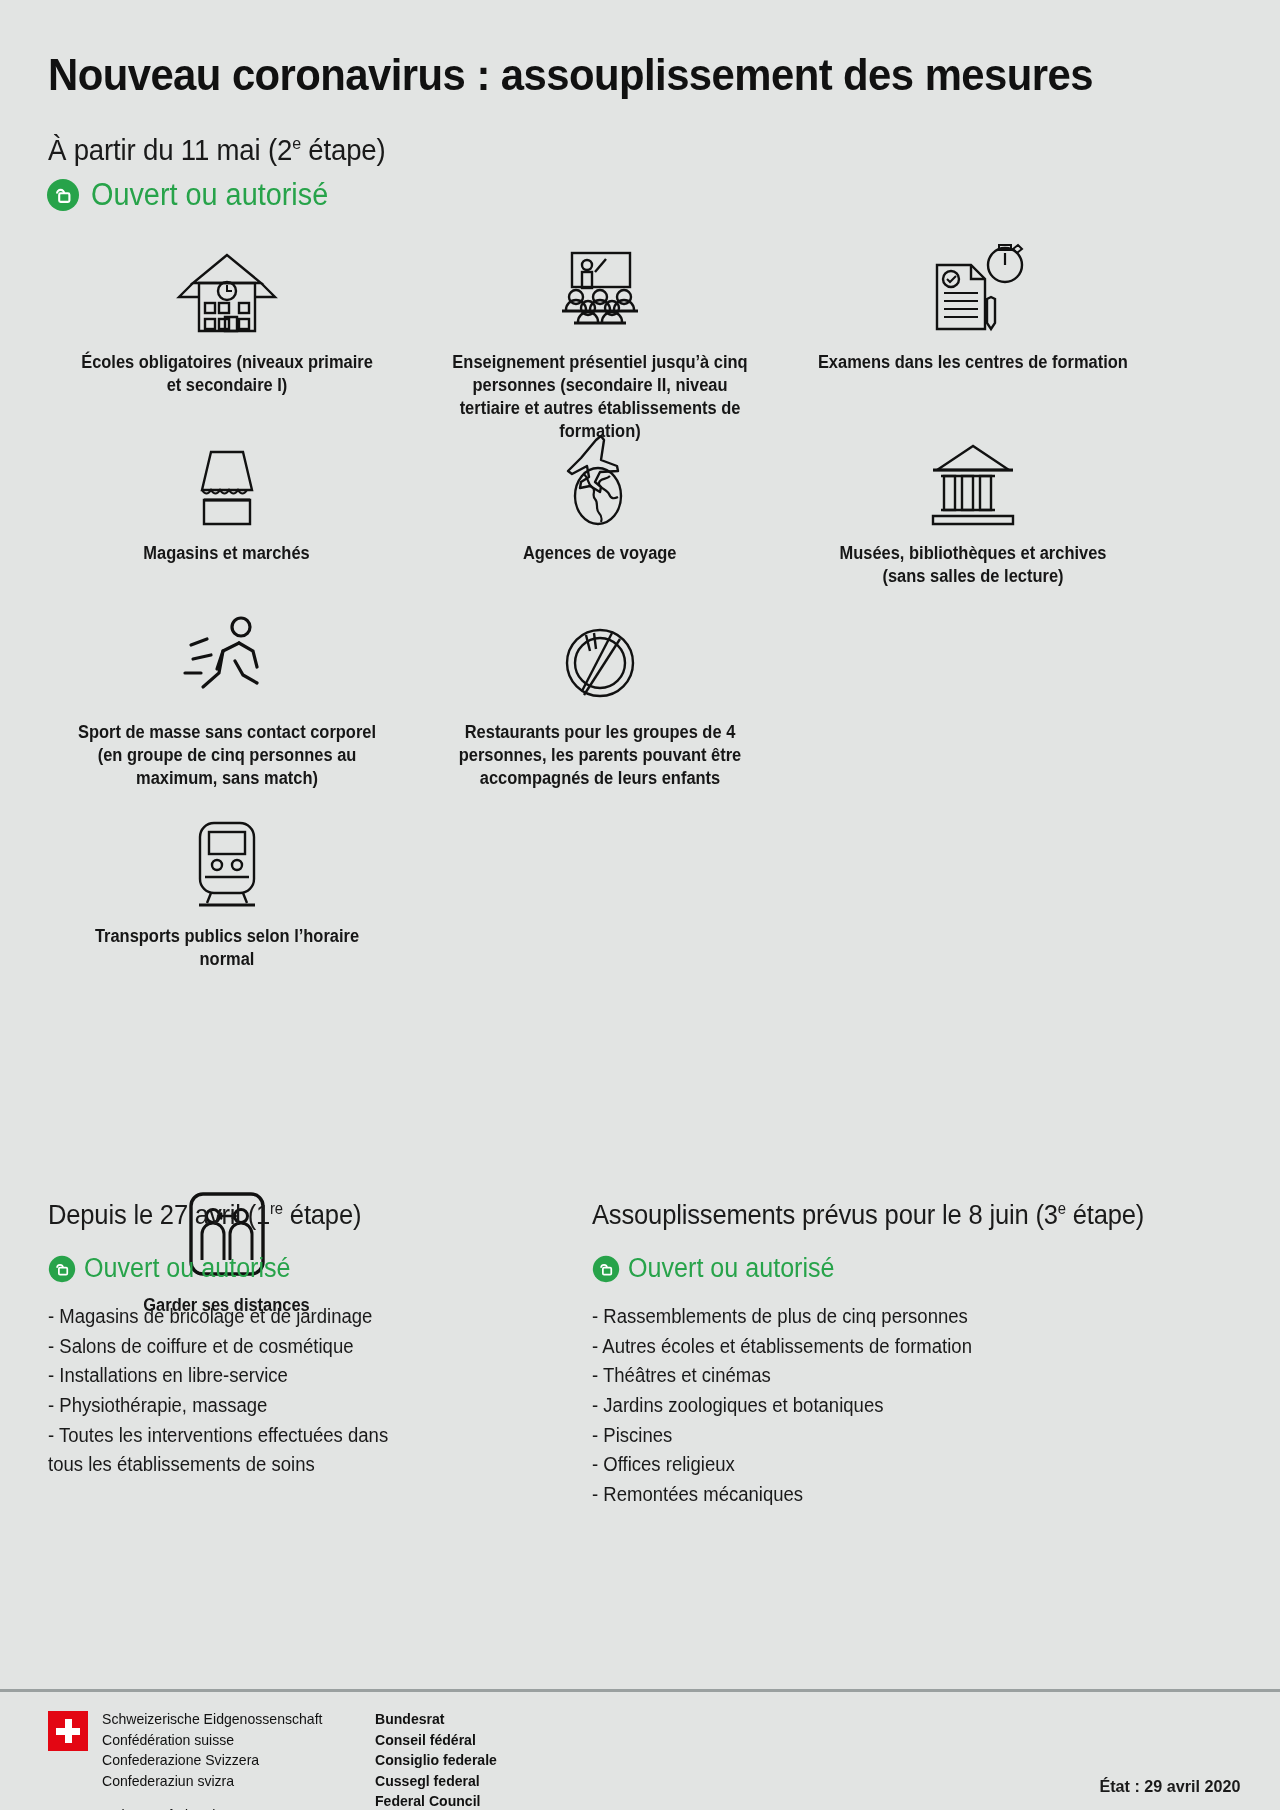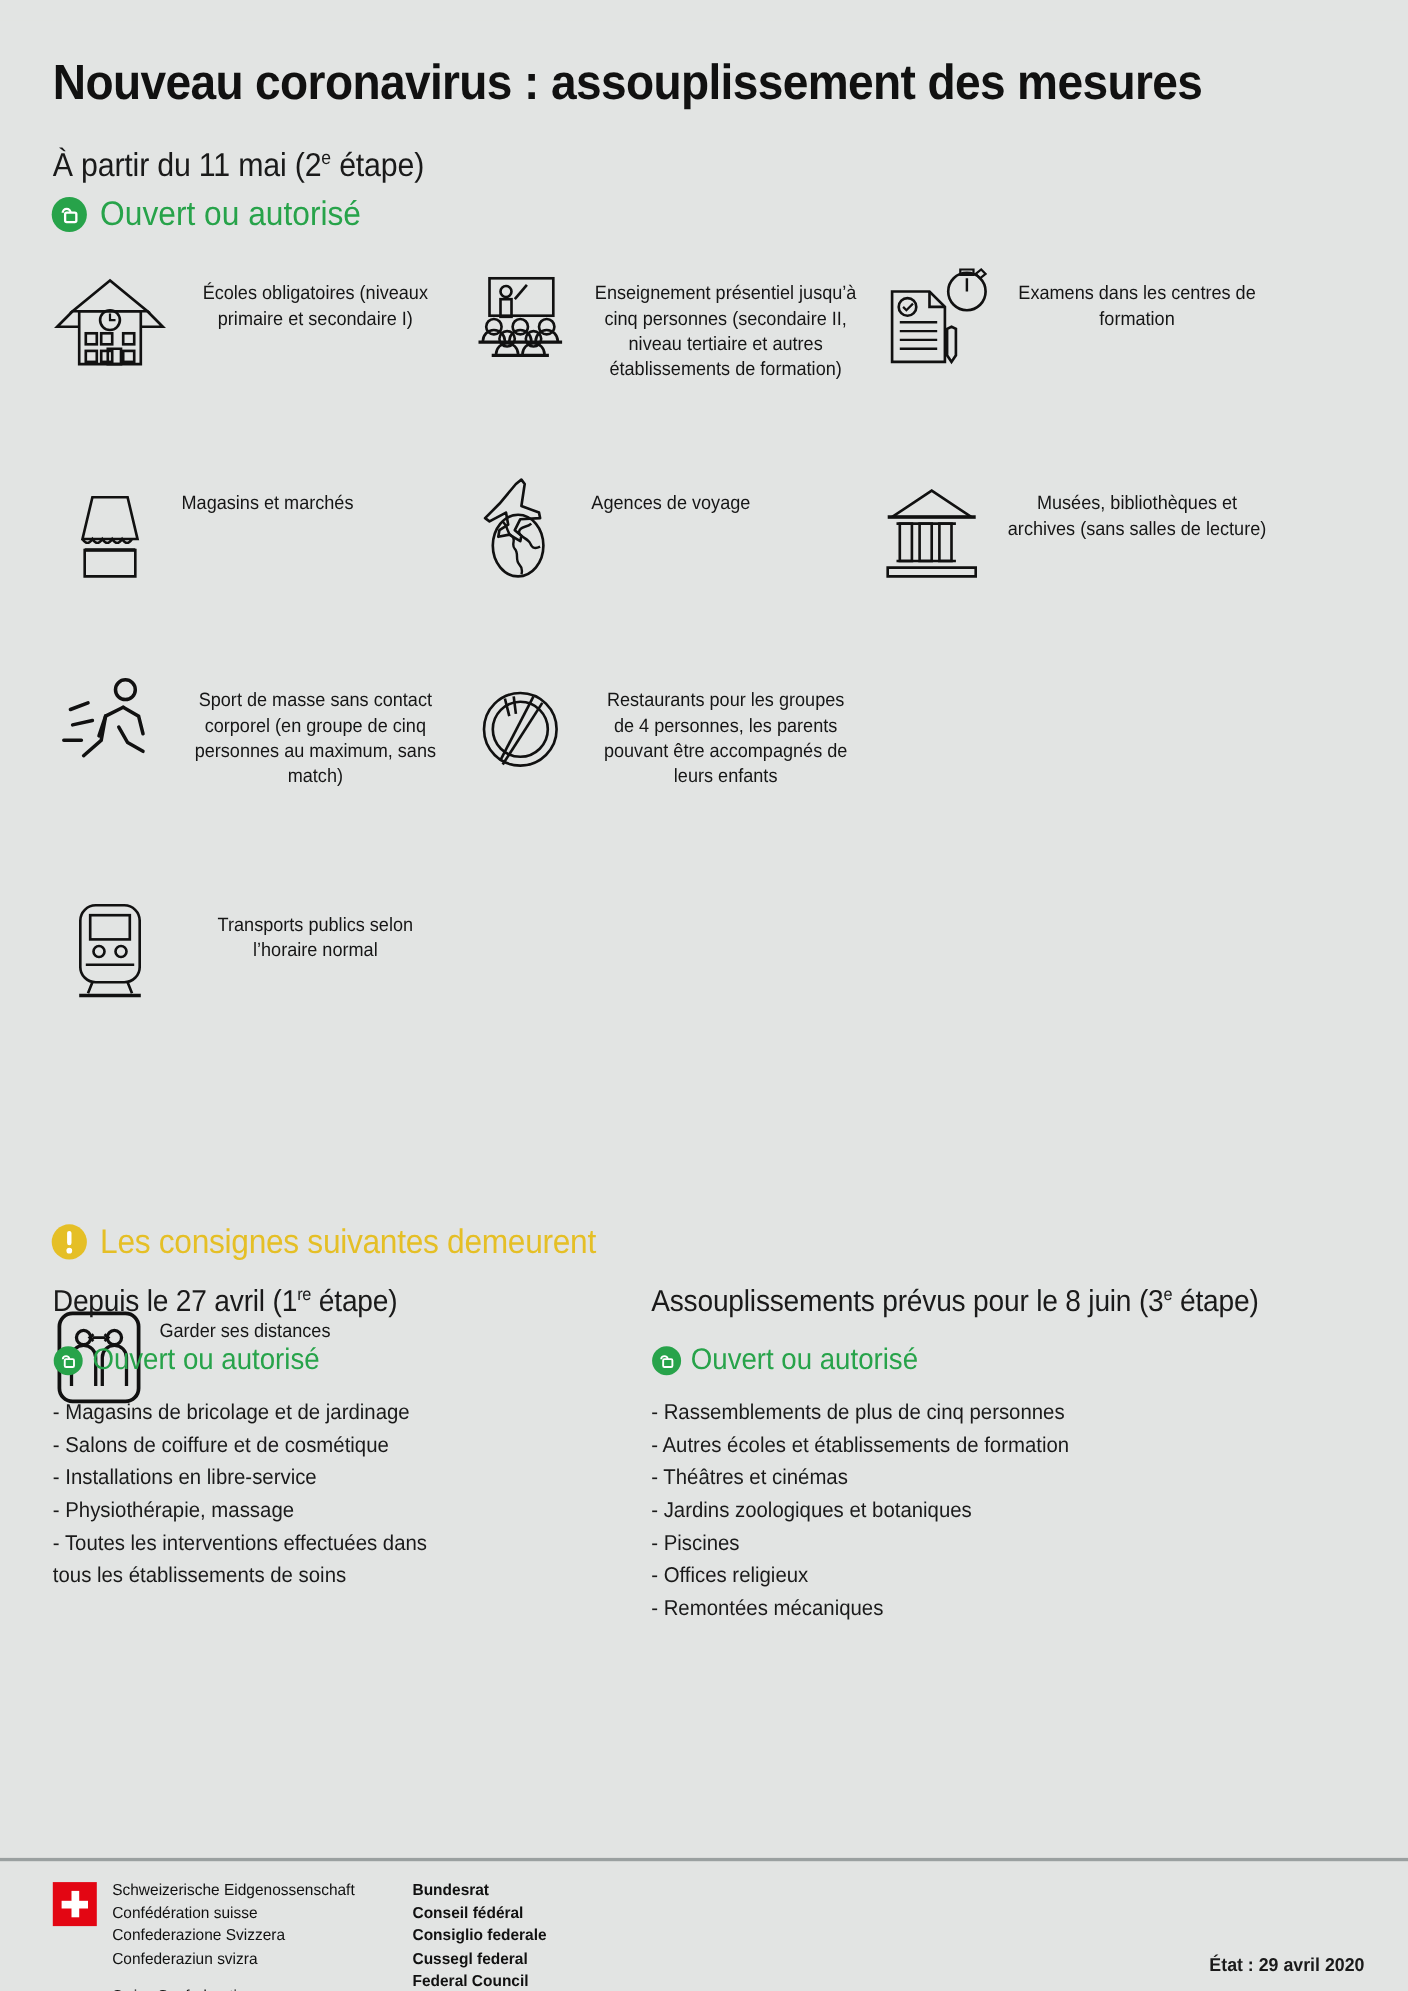--- a/index.html
+++ b/index.html
@@ -35,30 +35,30 @@
   .yellow-txt { color: #e5bf26; font-weight: 700; letter-spacing: -0.3px; }
 
   .badge { flex: 0 0 auto; display:block; }
 
   #open-head-main { left: 46px; top: 158px; }
   #warn-head { left: 46px; top: 1092px; }
 
   
   .grid { position: absolute; left: 0; width: 1280px; }
   .grid-row { display: flex; width: 1120px; margin-left: 40px; }
-  .cell { flex: 1 1 0; display: flex; flex-direction: row; align-items: flex-start; }
+  .cell { flex: 1 1 0; display: flex; flex-direction: column; align-items: center; font-weight: bold; }
   .cell .icon-wrap { height: 96px; display: flex; align-items: flex-end; justify-content: center; }
   .cell .caption {
     margin-top: 14px; text-align: center; font-size: 17.5px; line-height: 1.32;
     max-width: 330px; transform: scaleX(0.94); color: #161616;
   }
   .cell-3 { flex: 0 0 33.333%; }
 
   
-  .col { position: absolute; top: 1148px; }
+  .col { position: absolute; top: 1180px; }
   .col-head {
     font-size: 27.5px; font-weight: 400; letter-spacing: -0.2px;
     transform: scaleX(0.93); transform-origin: left center; white-space: nowrap;
   }
   .col-head sup { font-size: 0.58em; vertical-align: super; }
   .col-flag { display: flex; align-items: center; gap: 8px; margin-top: 22px; }
   .col-flag .txt { font-size: 27px; color: #27a34a; transform: scaleX(0.93); transform-origin: left center; white-space: nowrap; }
   .bullets { margin-top: 18px; }
   .bullets li {
     list-style: none; font-size: 19.5px; line-height: 1.52;
@@ -247,30 +247,20 @@
             <path d="M44 78l-4 10M76 78l4 10"></path>
             <path d="M32 90h56" stroke-width="3"></path>
           </svg>
         </div>
         <div class="caption">Transports publics selon l’horaire normal</div>
       </div>
       <div class="cell cell-3"></div>
     </div>
   </div>
 
-  <div class="flag-row" id="warn-head">
-    <span class="badge">
-      <svg width="34" height="34" viewBox="0 0 34 34">
-        <circle cx="17" cy="17" r="16" fill="#e5bf26"></circle>
-        <rect x="15" y="7" width="4" height="13" rx="2" fill="#fff"></rect>
-        <circle cx="17" cy="25" r="2.6" fill="#fff"></circle>
-      </svg>
-    </span>
-    <span class="txt yellow-txt">Les consignes suivantes demeurent</span>
-  </div>
 
   <div class="grid" style="top:1165px">
     <div class="grid-row">
       <div class="cell cell-3">
         <div class="icon-wrap">
           <svg width="100" height="92" viewBox="0 0 100 92" fill="none" stroke="#111" stroke-width="3.4">
             <rect x="14" y="6" width="72" height="80" rx="12"></rect>
             <circle cx="36" cy="28" r="6.5" stroke-width="3"></circle>
             <circle cx="64" cy="28" r="6.5" stroke-width="3"></circle>
             <path d="M44 28h12M45 25l-3.5 3 3.5 3M55 25l3.5 3-3.5 3" stroke-width="2.4"></path>

